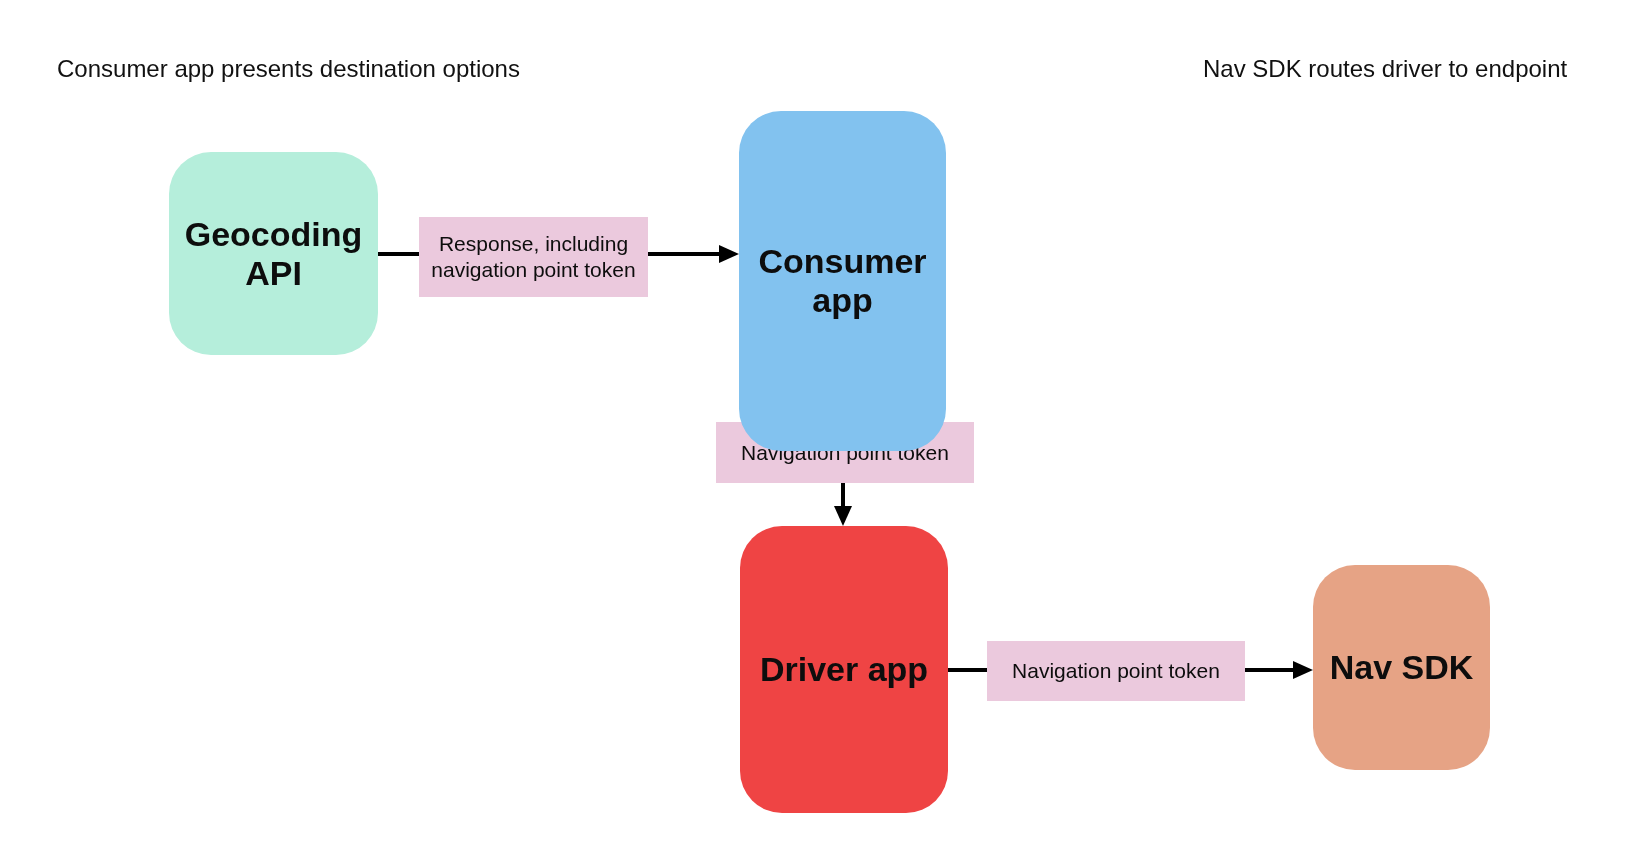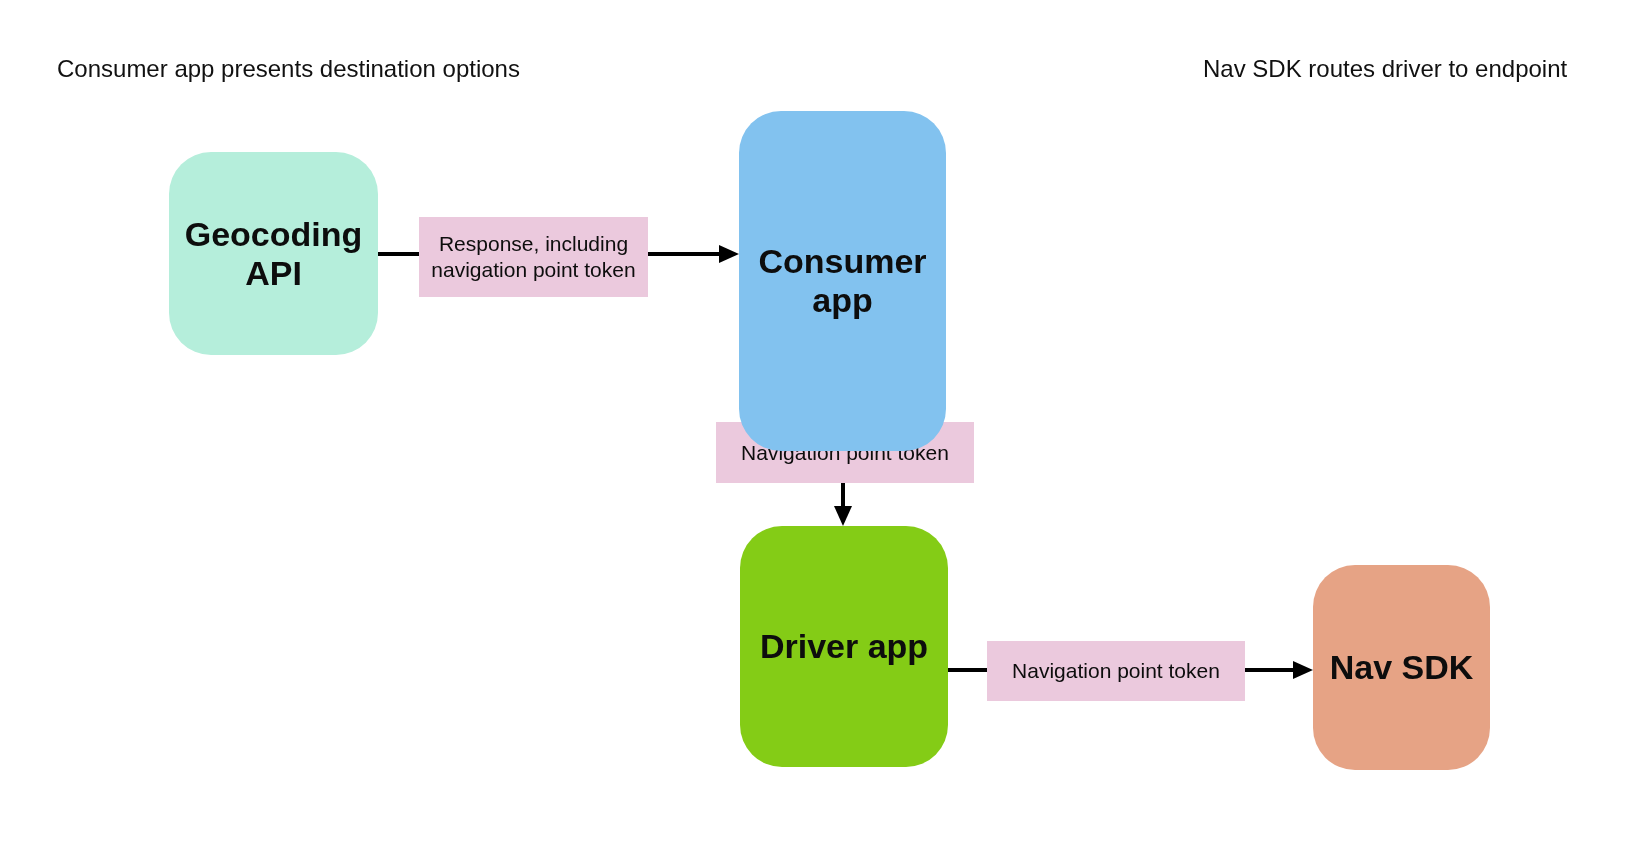--- a/index.html
+++ b/index.html
@@ -37,21 +37,21 @@
     display: flex;
     align-items: center;
     justify-content: center;
     font-size: 34px;
     font-weight: bold;
     color: #0d0d0d;
     text-align: center;
   }
   .node.geocoding { left: 169px;  top: 152px; width: 209px; height: 203px; background: #b5eedb; }
   .node.consumer  { left: 739px;  top: 111px; width: 207px; height: 340px; background: #82c2ef; }
-  .node.driver    { left: 740px;  top: 526px; width: 208px; height: 241px; background: #84cc16; }
+  .node.driver    { left: 740px;  top: 526px; width: 208px; height: 287px; background: #ef4444; }
   .node.navsdk    { left: 1313px; top: 565px; width: 177px; height: 205px; background: #e6a385; }
 
   
   .edge-line {
     position: absolute;
     background: #000000;
   }
   .edge-line.e1 { left: 378px; top: 252px; width: 343px; height: 4px; }
   .edge-line.e2 { left: 841px; top: 399px; width: 4px;   height: 107px; }
   .edge-line.e3 { left: 948px; top: 668px; width: 345px; height: 4px; }

